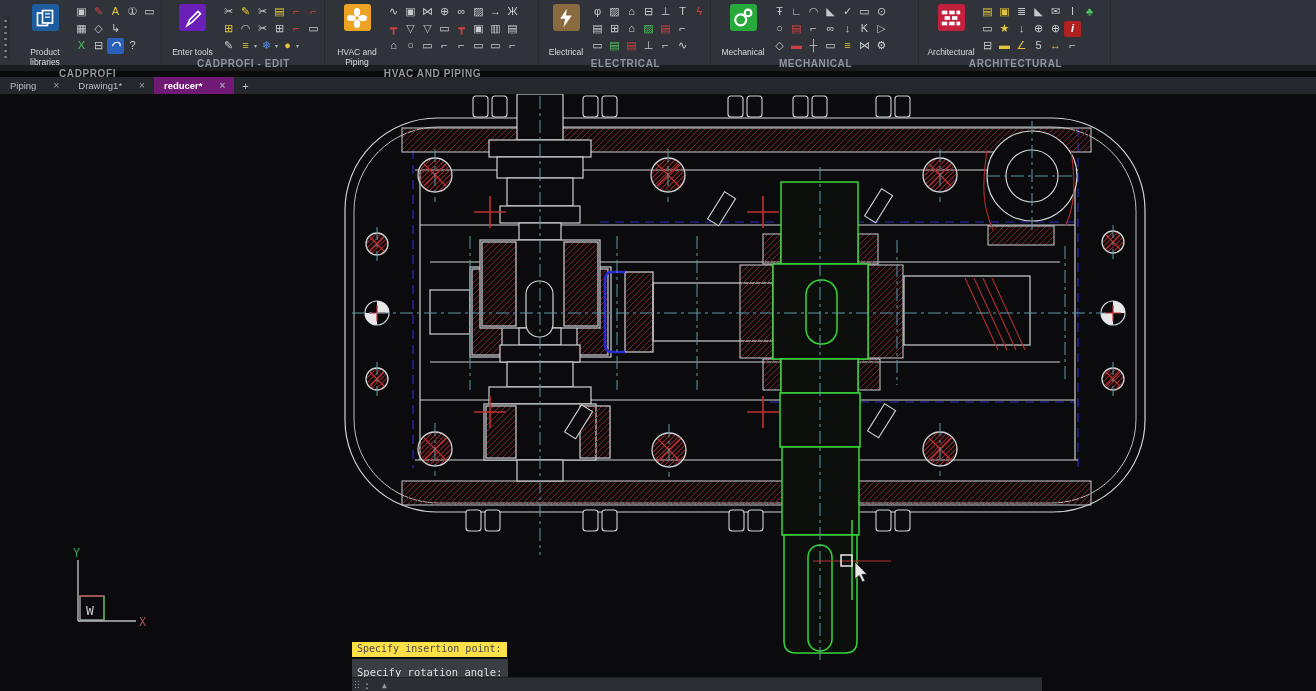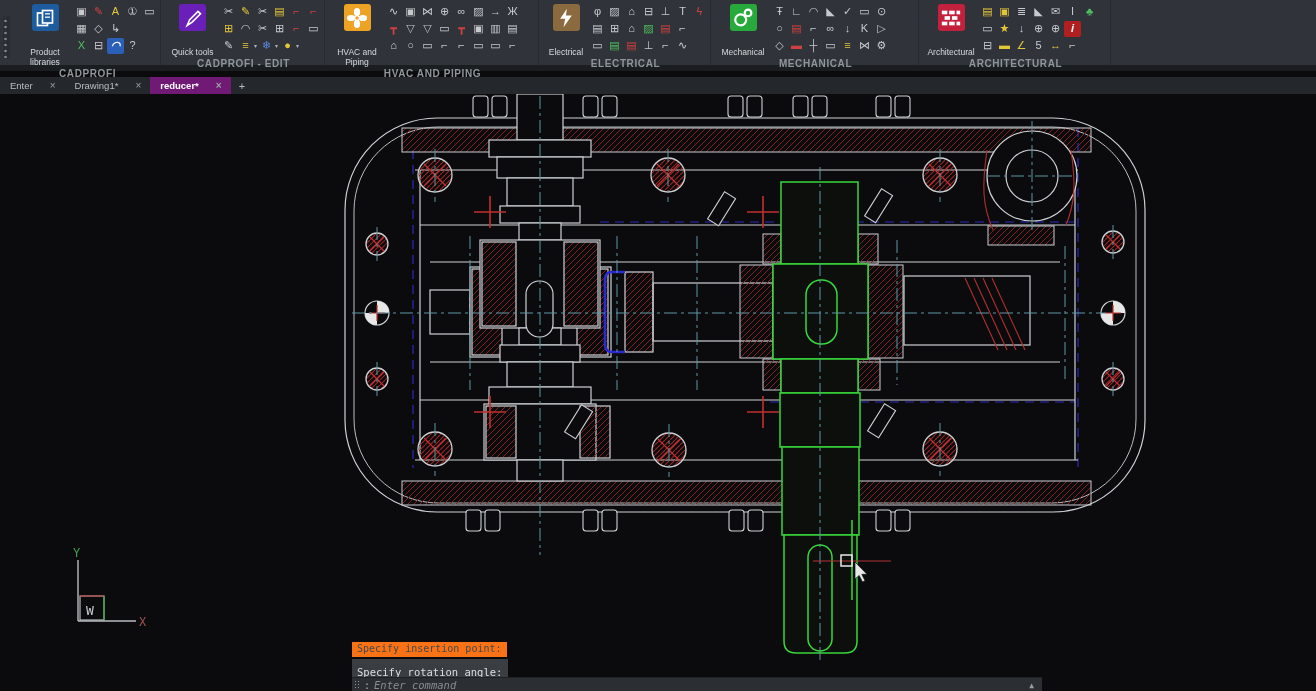--- a/index.html
+++ b/index.html
@@ -44,21 +44,21 @@
   .tclose{color:#9aa0a5;font-size:10px;cursor:pointer;padding:0 3px;}
   .tnew{color:#b9bec3;font-size:11px;padding:0 8px;cursor:pointer;}
 
   
   #canvas-wrap{position:absolute;left:0;top:94px;width:1316px;height:597px;background:#0b0b0d;}
   svg{display:block;}
 
   
   .cmd-echo{position:absolute;left:352px;top:642px;height:13px;padding:1px 5px;
             font-family:"DejaVu Sans Mono",monospace;font-size:10px;
-            color:#45494e;background:#f97316;}
+            color:#45494e;background:#fde047;}
   .cmd-prompt{position:absolute;left:352px;top:659px;height:14px;padding:7px 6px 2px 5px;
             font-family:"DejaVu Sans Mono",monospace;font-size:10.5px;
             color:#dcdfe2;background:#3a3e43;}
   #cmdbar{position:absolute;left:352px;top:677px;width:690px;height:14px;
           background:#2b2e32;border-top:1px solid #1e2124;display:flex;
           align-items:center;font-family:"DejaVu Sans Mono",monospace;}
   #cmdbar .grip2{width:6px;height:10px;margin-left:2px;
           background-image:radial-gradient(#8a9096 .8px,transparent 1px);
           background-size:3px 3px;cursor:grab;}
   #cmdbar .prefix{color:#aeb3b8;font-size:10px;margin:0 4px 0 4px;}
@@ -110,21 +110,21 @@
         <div class="sec-label">CADPROFI</div>
       </div>
       <div class="section" style="width: 164px;">
         <div class="sec-body">
           <div class="bigbtn">
             <div class="bigicon" style="background: rgb(106, 31, 184);">
               <svg width="20" height="20" viewBox="0 0 24 24">
                 <path d="M5 21 L8 14 L18 4 L21 7 L11 17 Z" fill="none" stroke="#fff" stroke-width="2"></path>
               </svg>
             </div>
-            <div class="biglabel">Quick tools</div>
+            <div class="biglabel">Enter tools</div>
           </div>
           <div class="grid">
             <div class="irow">
               <span class="cell c-gray">✂</span>
               <span class="cell c-yellow">✎</span>
               <span class="cell c-gray">✂</span>
               <span class="cell c-yellow">▤</span>
               <span class="cell c-red">⌐</span>
               <span class="cell c-red">⌐</span>
             </div>
@@ -329,21 +329,21 @@
               <span class="cell c-gray">⌐</span>
             </div>
           </div>
         </div>
         <div class="sec-label">ARCHITECTURAL</div>
       </div>
     </div>
 
   <div id="tabbar">
       <div class="tab">
-        <span class="tlabel">Enter</span>
+        <span class="tlabel">Piping</span>
         <span class="tclose">×</span>
       </div>
       <div class="tab">
         <span class="tlabel">Drawing1*</span>
         <span class="tclose">×</span>
       </div>
       <div class="tab active">
         <span class="tlabel">reducer*</span>
         <span class="tclose">×</span>
       </div>
@@ -587,17 +587,16 @@
       <text x="86" y="615" fill="#c8cccf" font-size="13" font-family="DejaVu Sans Mono, monospace">W</text>
     </g>
   </svg>
   </div>
 
   <div class="cmd-echo">Specify insertion point:</div>
   <div class="cmd-prompt">Specify rotation angle:</div>
   <div id="cmdbar">
     <div class="grip2"></div>
     <span class="prefix">:</span>
-    <span class="entry">Enter command</span>
     <span class="expand">▲</span>
   </div>
 
 </div>
 
 </body></html>

